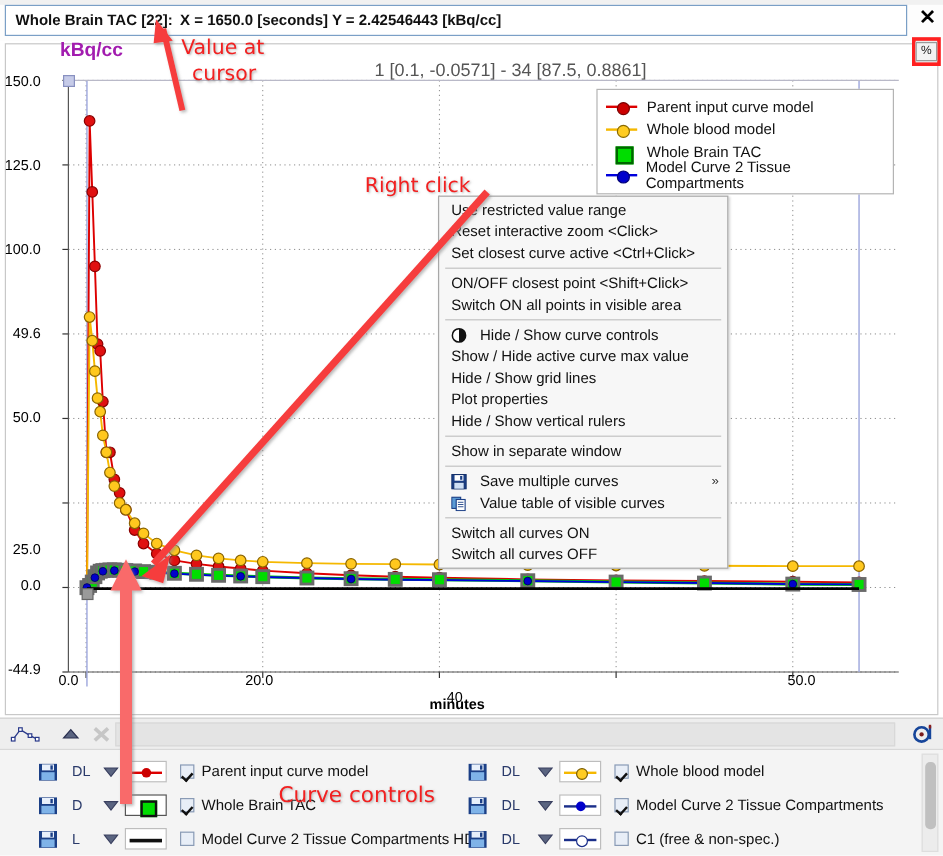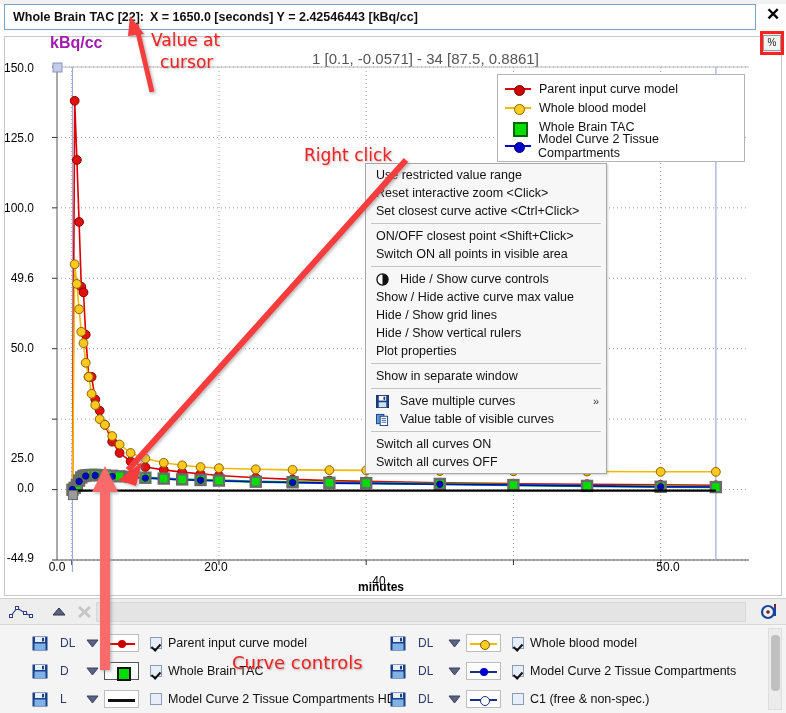--- a/index.html
+++ b/index.html
@@ -358,22 +358,22 @@
   <div class="msep"></div>
   <div class="mi icn">
     <svg class="gi" viewBox="0 0 14 14">
       <circle cx="7" cy="7" r="6" fill="#ffffff" stroke="#111" stroke-width="1.4"></circle>
       <path d="M7 1 A6 6 0 0 1 7 13 Z" fill="#111"></path>
     </svg>
     <span>Hide / Show curve controls</span>
   </div>
   <div class="mi">Show / Hide active curve max value</div>
   <div class="mi">Hide / Show grid lines</div>
+  <div class="mi">Plot properties</div>
   <div class="mi">Hide / Show vertical rulers</div>
-  <div class="mi">Plot properties</div>
   <div class="msep"></div>
   <div class="mi">Show in separate window</div>
   <div class="msep"></div>
   <div class="mi icn">
     <svg class="gi" viewBox="0 0 14 14">
       <rect x="0.5" y="0.5" width="13" height="13" fill="#1b3f86" stroke="#14306a"></rect>
       <rect x="3" y="1" width="8" height="5" fill="#ffffff"></rect>
       <rect x="8" y="1.8" width="2" height="3.4" fill="#1b3f86"></rect>
       <rect x="2.5" y="7.5" width="9" height="6" fill="#cfe0f5" stroke="#14306a" stroke-width="0.6"></rect>
     </svg>

